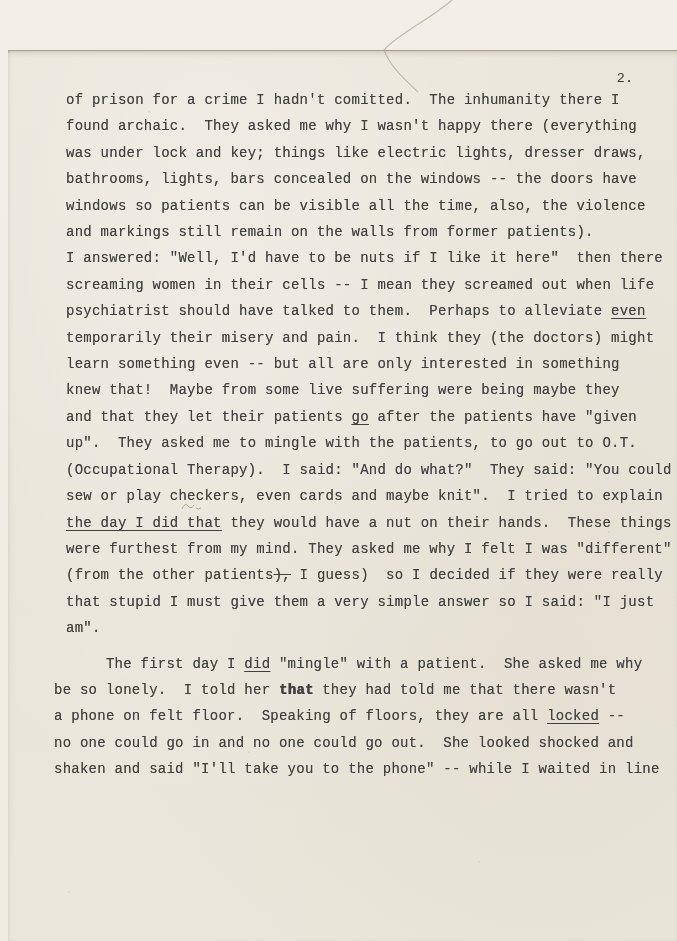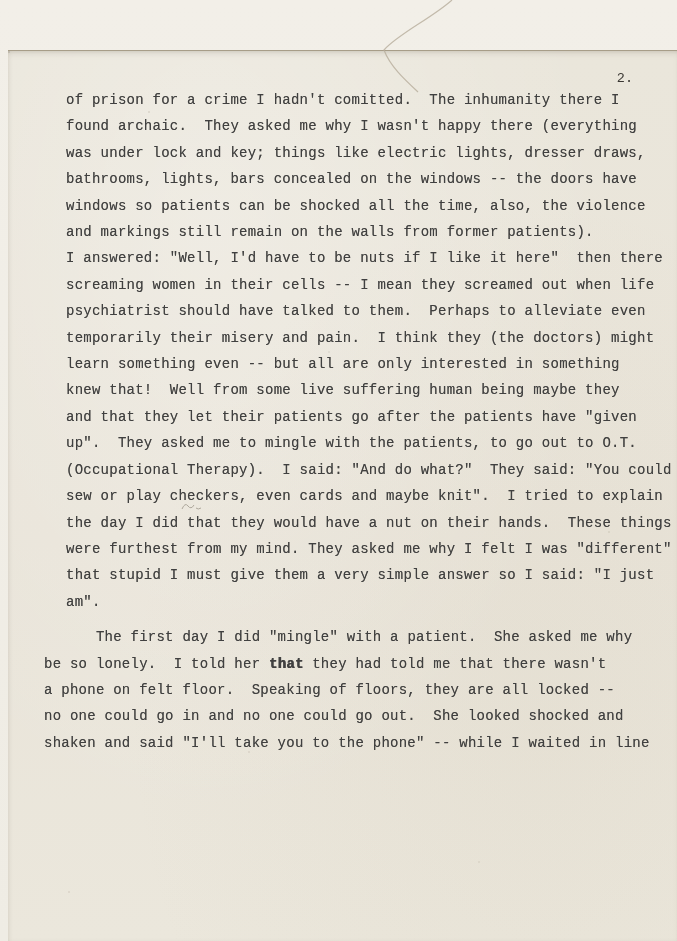--- a/index.html
+++ b/index.html
@@ -57,23 +57,24 @@
   .text-block {
     position: absolute;
     left: 40px; top: 87px; right: 14px;
     font-size: 14px;
     letter-spacing: 0.25px;
     line-height: 26.4px;
     color: #404040;
     text-shadow: 0 0 0.5px rgba(57,54,47,0.55);
   }
   .para.inset { margin-left: 26px; }
-  .para.flush { margin-left: 4px; margin-top: 9px; }
+  .para.flush { margin-left: 14px; margin-top: 9px; }
   .line { white-space: pre; }
   .seg-u {
+    text-decoration: underline;
     text-underline-offset: 3px;
     text-decoration-thickness: 1px;
   }
   .seg-b {
     font-weight: bold;
     text-shadow: 0.6px 0 0 currentColor;
   }
   .seg-s { text-decoration: line-through; }
   .pencil-mark {
     position: absolute;
@@ -93,34 +94,35 @@
 </svg>
 
 <div class="page-number">2.</div>
 
 <div class="text-block">
     <div class="para inset">
       <div class="line"><span>of prison for a crime I hadn't comitted.  The inhumanity there I</span></div>
       <div class="line"><span>found archaic.  They asked me why I wasn't happy there (everything</span></div>
       <div class="line"><span>was under lock and key; things like electric lights, dresser draws,</span></div>
       <div class="line"><span>bathrooms, lights, bars concealed on the windows -- the doors have</span></div>
-      <div class="line"><span>windows so patients can be shocked all the time, also, the violence</span></div>
+      <div class="line"><span>windows so patients can be visible all the time, also, the violence</span></div>
       <div class="line"><span>and markings still remain on the walls from former patients).</span></div>
       <div class="line"><span>I answered: "Well, I'd have to be nuts if I like it here"  then there</span></div>
       <div class="line"><span>screaming women in their cells -- I mean they screamed out when life</span></div>
       <div class="line"><span>psychiatrist should have talked to them.  Perhaps to alleviate </span><span class="seg-u">even</span></div>
       <div class="line"><span>temporarily their misery and pain.  I think they (the doctors) might</span></div>
       <div class="line"><span>learn something even -- but all are only interested in something</span></div>
-      <div class="line"><span>knew that!  Well from some live suffering human being maybe they</span></div>
+      <div class="line"><span>knew that!  Maybe from some live suffering were being maybe they</span></div>
       <div class="line"><span>and that they let their patients </span><span class="seg-u">go</span><span> after the patients have "given</span></div>
       <div class="line"><span>up".  They asked me to mingle with the patients, to go out to O.T.</span></div>
       <div class="line"><span>(Occupational Therapy).  I said: "And do what?"  They said: "You could</span></div>
       <div class="line"><span>sew or play checkers, even cards and maybe knit".  I tried to explain</span></div>
       <div class="line"><span class="seg-u">the day I did that</span><span> they would have a nut on their hands.  These things</span></div>
       <div class="line"><span>were furthest from my mind. They asked me why I felt I was "different"</span></div>
+      <div class="line"><span>(from the other patients</span><span class="seg-s">),</span><span> I guess)  so I decided if they were really</span></div>
       <div class="line"><span>that stupid I must give them a very simple answer so I said: "I just</span></div>
       <div class="line"><span>am".</span></div>
     </div>
     <div class="para flush">
       <div class="line"><span>      The first day I </span><span class="seg-u">did</span><span> "mingle" with a patient.  She asked me why</span></div>
       <div class="line"><span>be so lonely.  I told her </span><span class="seg-b">that</span><span> they had told me that there wasn't</span></div>
       <div class="line"><span>a phone on felt floor.  Speaking of floors, they are all </span><span class="seg-u">locked</span><span> --</span></div>
       <div class="line"><span>no one could go in and no one could go out.  She looked shocked and</span></div>
       <div class="line"><span>shaken and said "I'll take you to the phone" -- while I waited in line</span></div>
     </div>

